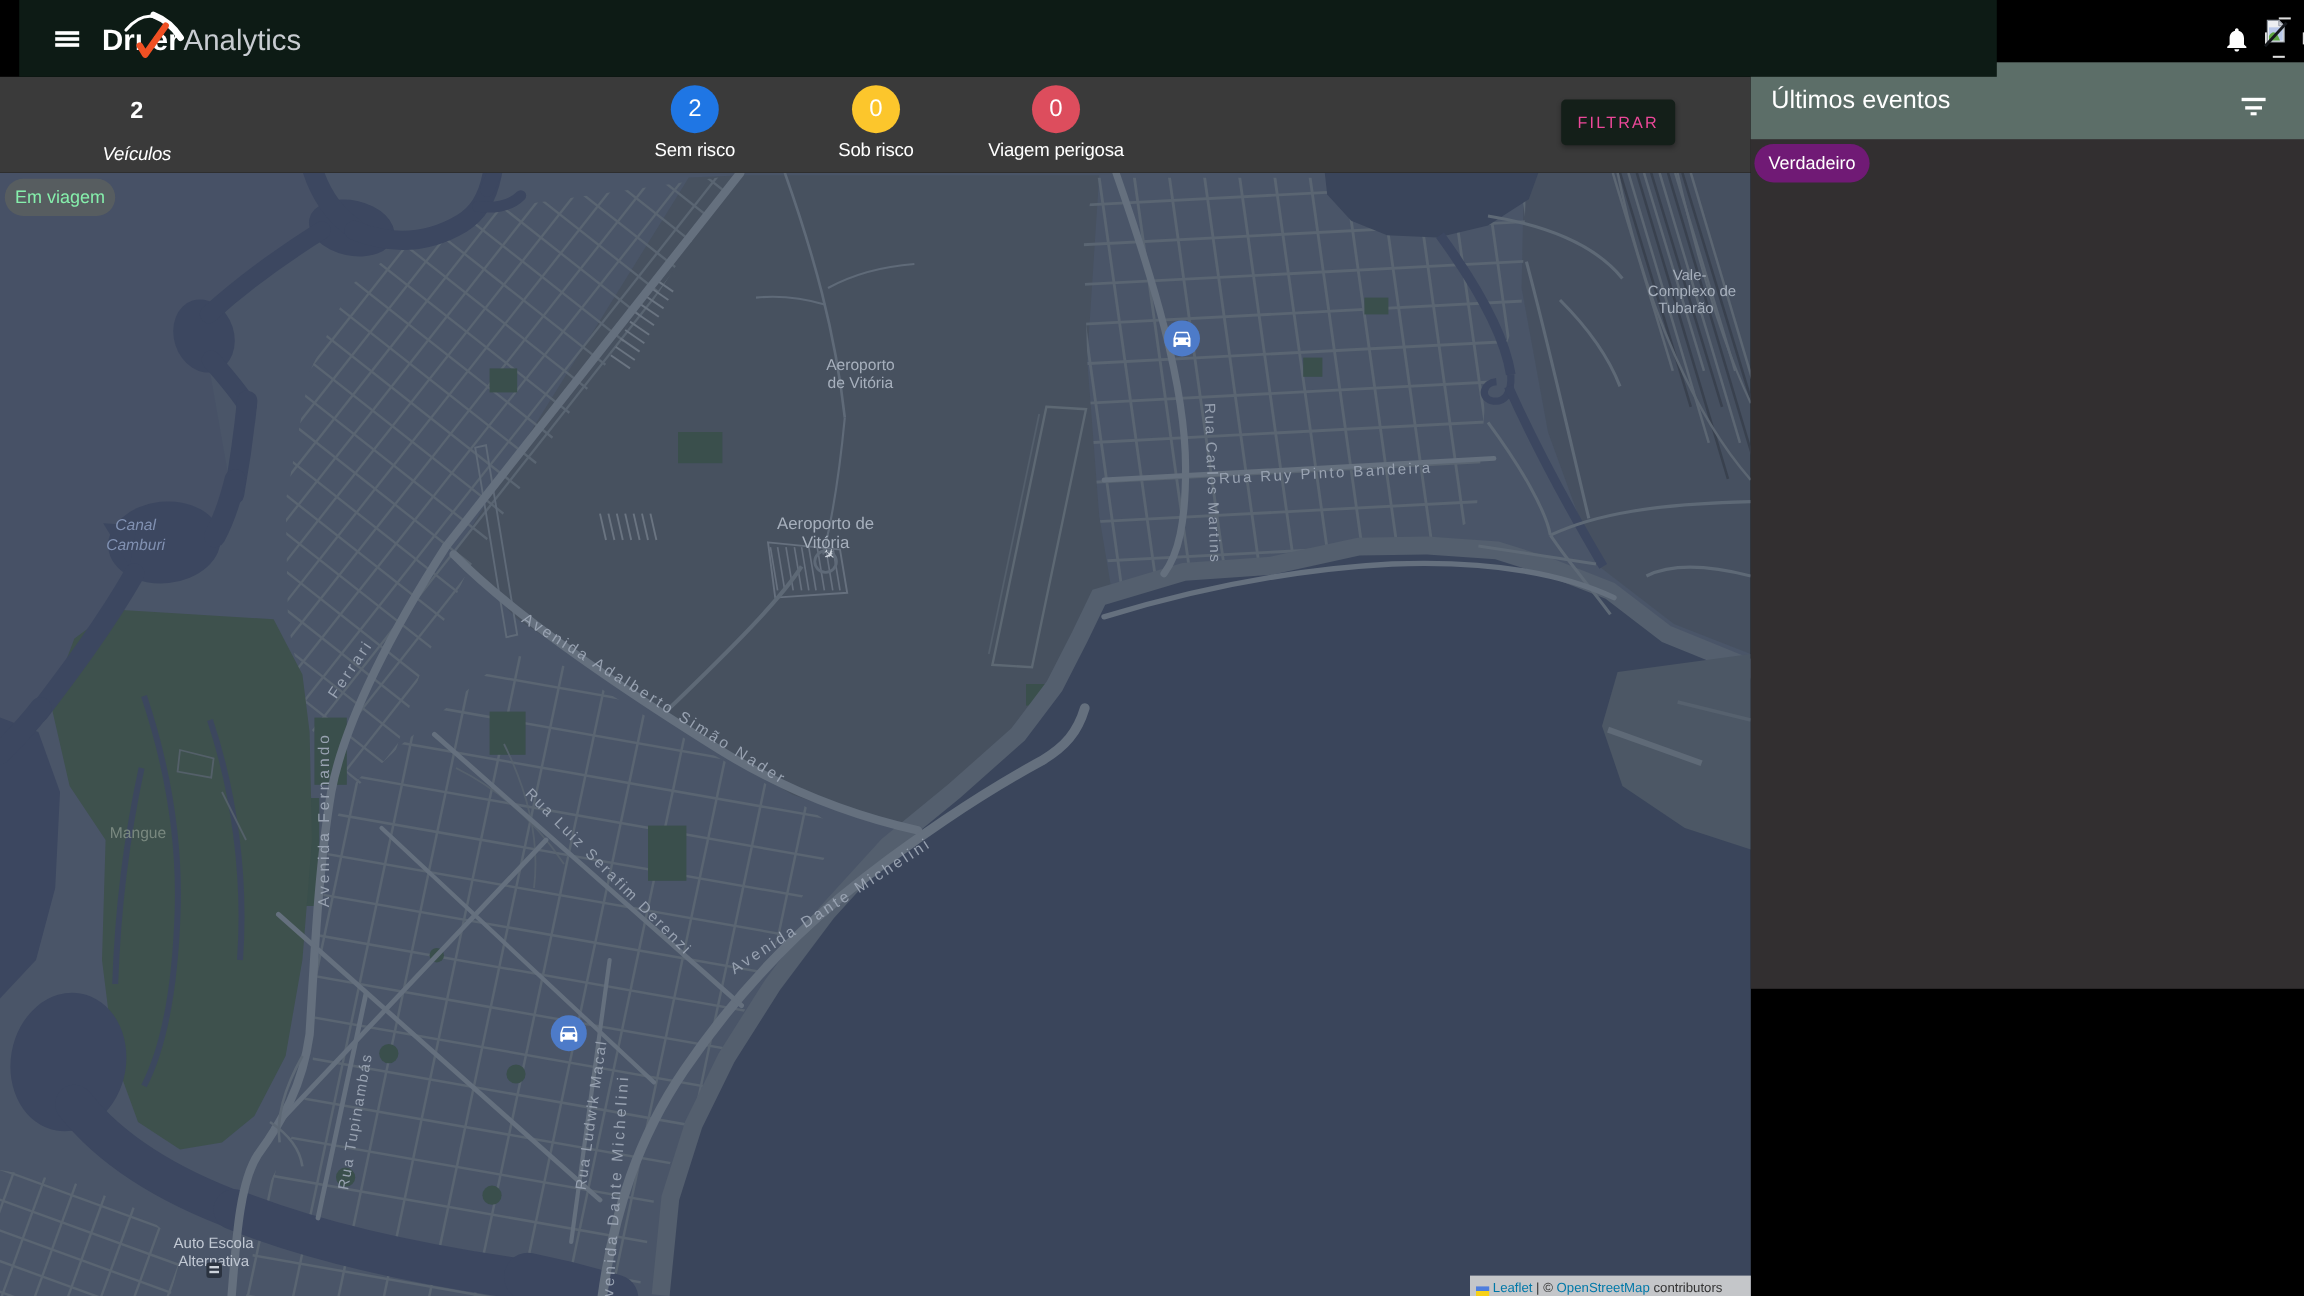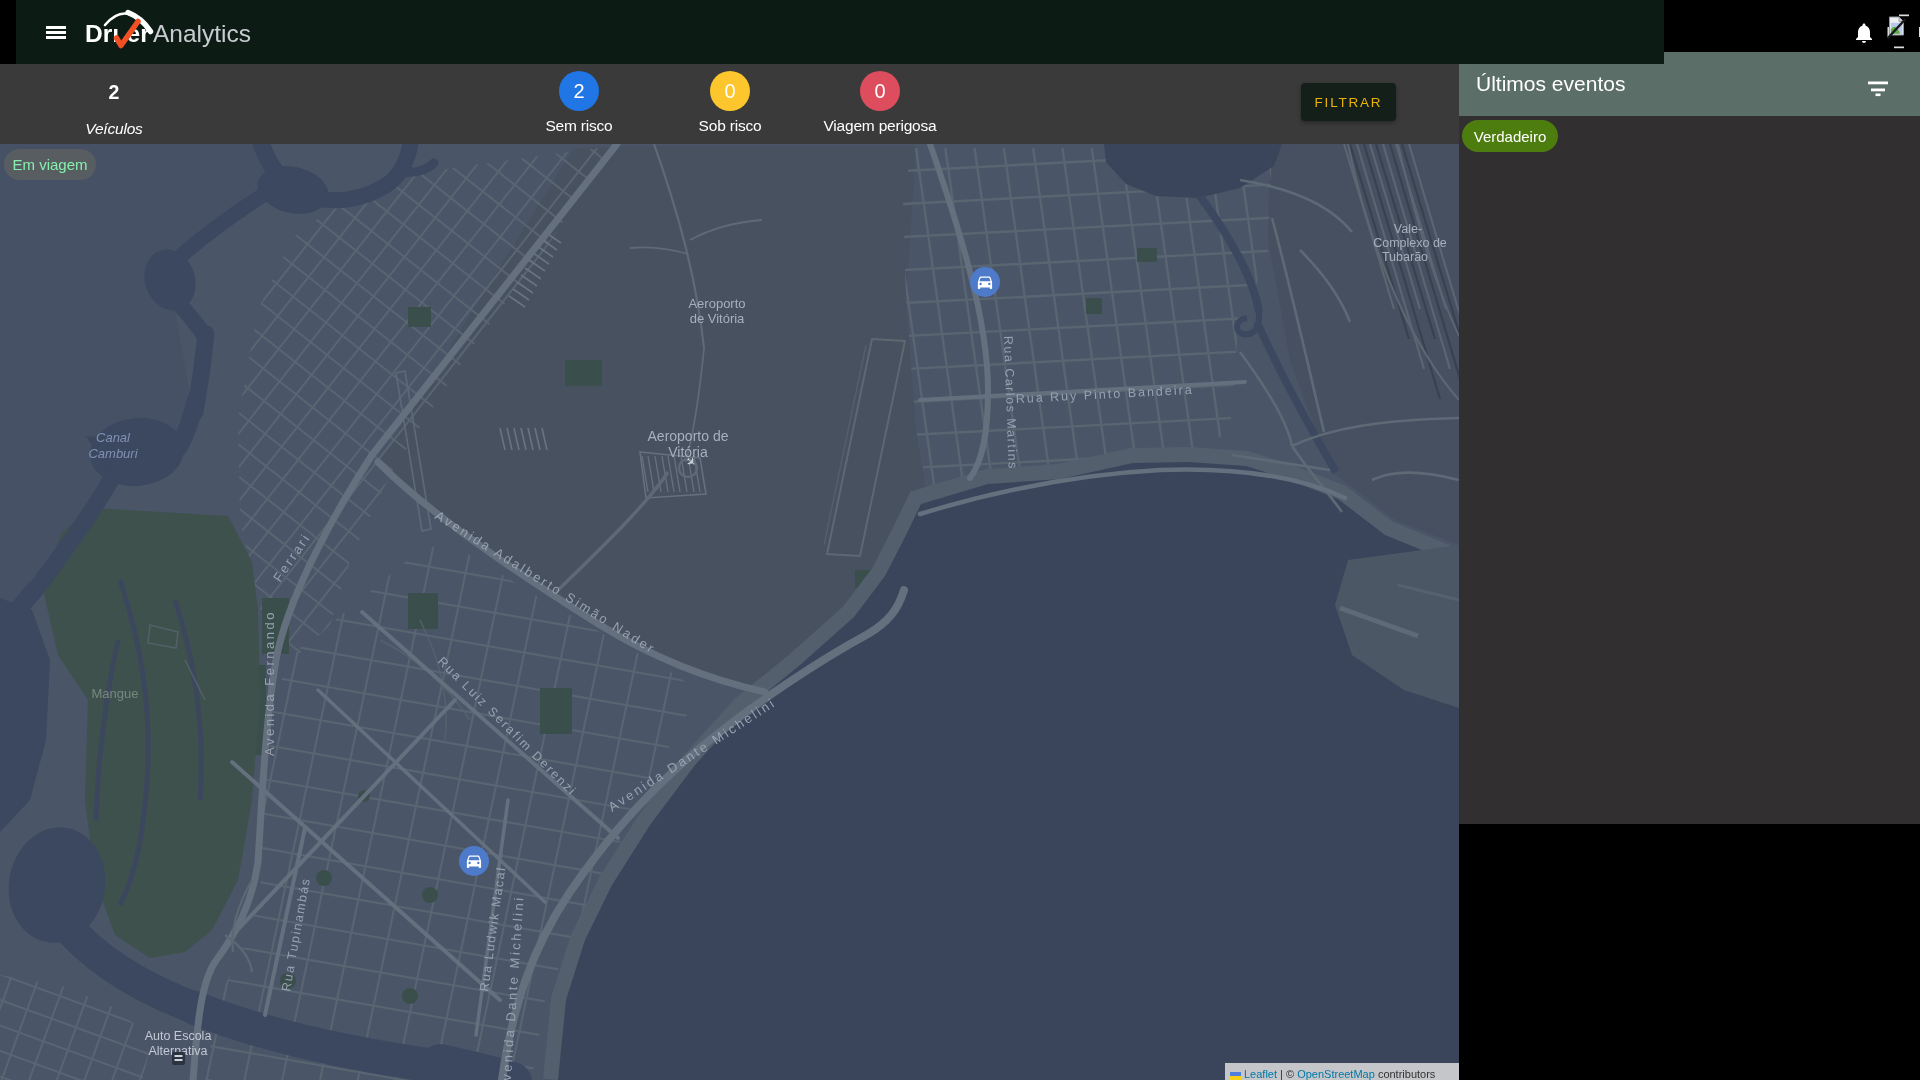--- a/index.html
+++ b/index.html
@@ -11,27 +11,27 @@
 #logo { position:absolute; left:66px; top:5px; }
 #bell { position:absolute; left:1836px; top:21px; }
 #avatar { position:absolute; left:1868px; top:12px; }
 #stats { position:absolute; left:0; top:64px; width:1459px; height:80px; background:#3a3a3a; z-index:20; }
 .stat { position:absolute; text-align:center; color:#fff; }
 .snum { font-size:19.5px; font-weight:bold; line-height:20px; }
 .slab { font-size:15.5px; margin-top:6px; letter-spacing:-0.2px; }
 .circ { width:40px; height:40px; border-radius:50%; margin:0 auto; color:#fff; font-size:20px;
   display:flex; align-items:center; justify-content:center; }
 #filtrar { position:absolute; left:1301px; top:19px; width:95px; height:38px; background:#141f19;
-  color:#eab308; font-size:13.5px; letter-spacing:1.8px; border:none; border-radius:4px;
+  color:#ec4899; font-size:13.5px; letter-spacing:1.8px; border:none; border-radius:4px;
   display:flex; align-items:center; justify-content:center; box-shadow:0 2px 4px rgba(0,0,0,.3); }
 #sidebar { position:absolute; left:1459px; top:52px; width:461px; height:772px; background:#322f30; z-index:25; }
 #sbhead { position:absolute; left:0; top:0; width:461px; height:64px; background:#5c6e68; }
 #sbhead h2 { position:absolute; left:17px; top:20px; font-size:21px; font-weight:normal; color:#fff; }
 #sbfilter { position:absolute; left:407px; top:24px; }
-.chip { position:absolute; background:#4d7c0f; color:#fff; border-radius:16px; font-size:15px;
+.chip { position:absolute; background:#701a75; color:#fff; border-radius:16px; font-size:15px;
   display:flex; align-items:center; justify-content:center; }
 #chip1 { left:3px; top:68px; width:96px; height:32px; }
 #mapwrap { position:absolute; left:0; top:144px; width:1459px; height:936px; overflow:hidden; }
 #emviagem { position:absolute; left:4px; top:149px; width:92px; height:31px; background:rgba(88,94,96,.95);
   border-radius:16px; color:#86efac; font-size:15px; display:flex; align-items:center; justify-content:center; z-index:10; }
 #attrib { position:absolute; left:1225px; top:1063px; width:234px; height:17px; background:rgba(221,221,221,.85);
   font-size:11px; color:#333; z-index:10; display:flex; align-items:flex-end; padding-left:5px; white-space:nowrap; }
 #attrib a { color:#0078a8; text-decoration:none; }
 #attrib .flag { display:inline-block; width:11px; height:8px; margin-right:3px;
   background:linear-gradient(#4e7ede 50%, #f7d117 50%); }

